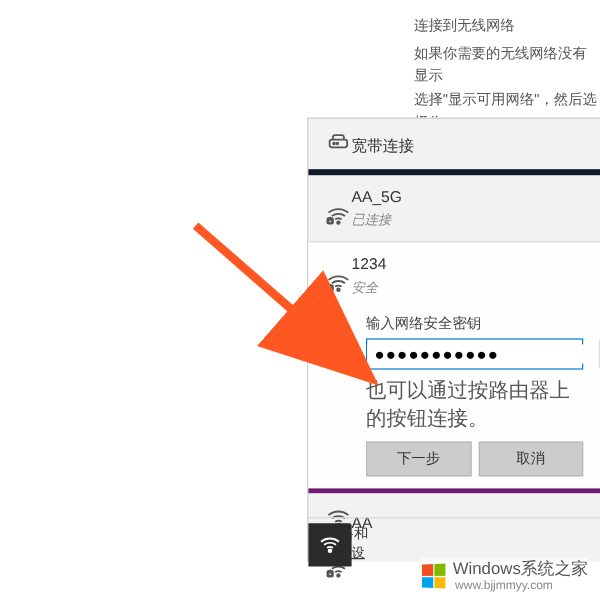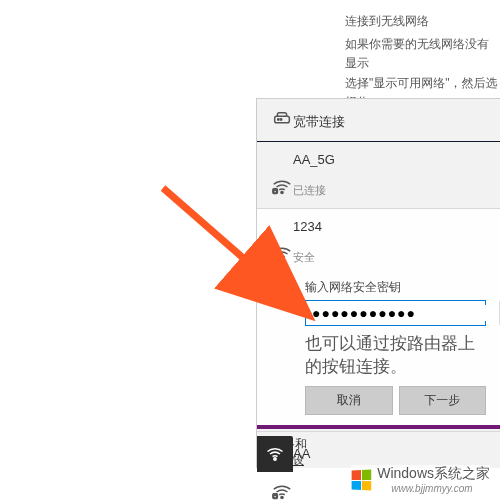--- a/index.html
+++ b/index.html
@@ -28,31 +28,31 @@
       height: 370px;
       background: #f2f2f2;
       border-top: 1px solid #ccc;
       border-left: 1px solid #ccc;
     }
     .network-item {
       display: flex;
       align-items: flex-end;
       padding: 10px 14px;
     }
-    .network-item.border-top { border-top: 1px solid #0f172a; }
+    .network-item.border-top { border-top: 5px solid #0f172a; }
     .icon-box {
       width: 22px; height: 22px;
       display: flex; align-items: center; justify-content: center;
       color: #555;
       flex: none;
     }
     .icon-box svg { width: 22px; height: 22px; }
     .network-info { display: flex; flex-direction: column; }
     .network-name { color: #333; font-size: 13px; }
-    .network-sub { color: #888; font-size: 11px; margin-top: 16px; }
+    .network-sub { color: #888; font-size: 11px; margin-top: 5px; font-style: italic; }
     .expanded {
       background: #fefefe;
       border-top: 1px solid #d8d8d8;
       border-bottom: 4px solid #701a75;
     }
     .expanded-body { padding: 0 14px 0 48px; }
     .input-label { font-size: 12px; color: #444; margin: 4px 0; }
     .password-input {
       display: flex; border: 1.5px solid #0078d7;
       background: #fff;
@@ -108,21 +108,21 @@
     }
     .watermark {
       position: absolute;
       bottom: 6px; right: 10px;
       display: flex; align-items: center;
       gap: 6px;
       font-size: 14px;
       color: #555;
       background: rgba(255,255,255,0.6);
     }
-    .watermark .url { font-size: 10px; color: #888; margin-left: 14px; font-style: italic; }
+    .watermark .url { font-size: 10px; color: #888; margin-left: 2px; }
     .win-logo {
       display: grid;
       grid-template-columns: 1fr 1fr;
       grid-template-rows: 1fr 1fr;
       gap: 1px;
       width: 20px; height: 20px;
       transform: perspective(50px) rotateY(-12deg);
     }
     .win-logo span { width: 100%; height: 100%; }
     .taskbar-strip {
@@ -201,22 +201,22 @@
       <div class="input-label">输入网络安全密钥</div>
       <div class="password-input">
         <input type="text" value="●●●●●●●●●●●" style="">
         <span class="eye-btn">
           
         </span>
       </div>
       <div class="hint">也可以通过按路由器上的按钮连接。</div>
     </div>
     <div class="btn-row">
+      <div class="btn">下一步</div>
       <div class="btn">取消</div>
-      <div class="btn">下一步</div>
     </div>
   </div>
 
   <div class="network-item">
     <span class="icon-box">
       <svg viewBox="0 0 24 24" fill="none" stroke="currentColor" stroke-width="1.6">
         <path d="M3 9a14 14 0 0118 0"></path>
           <path d="M6 12a10 10 0 0112 0"></path>
           <path d="M9 15a6 6 0 016 0"></path>
         <circle cx="12" cy="18" r="1.2" fill="currentColor"></circle>

